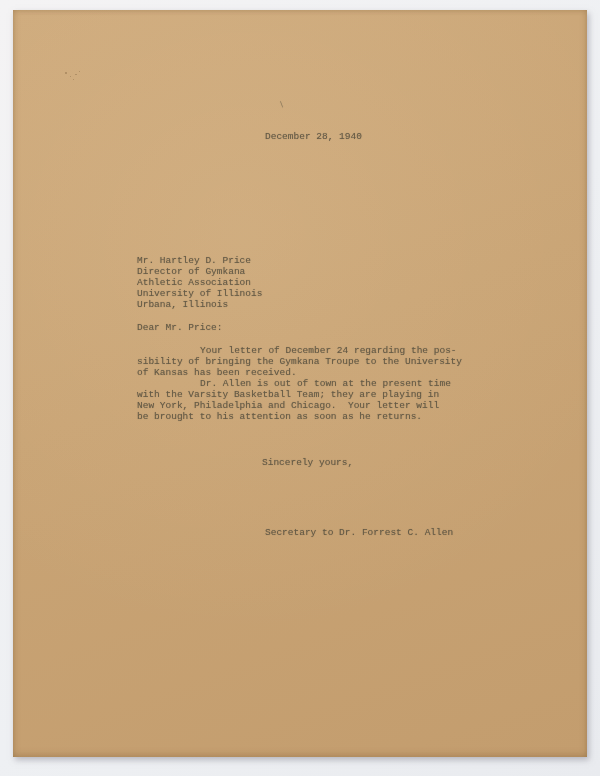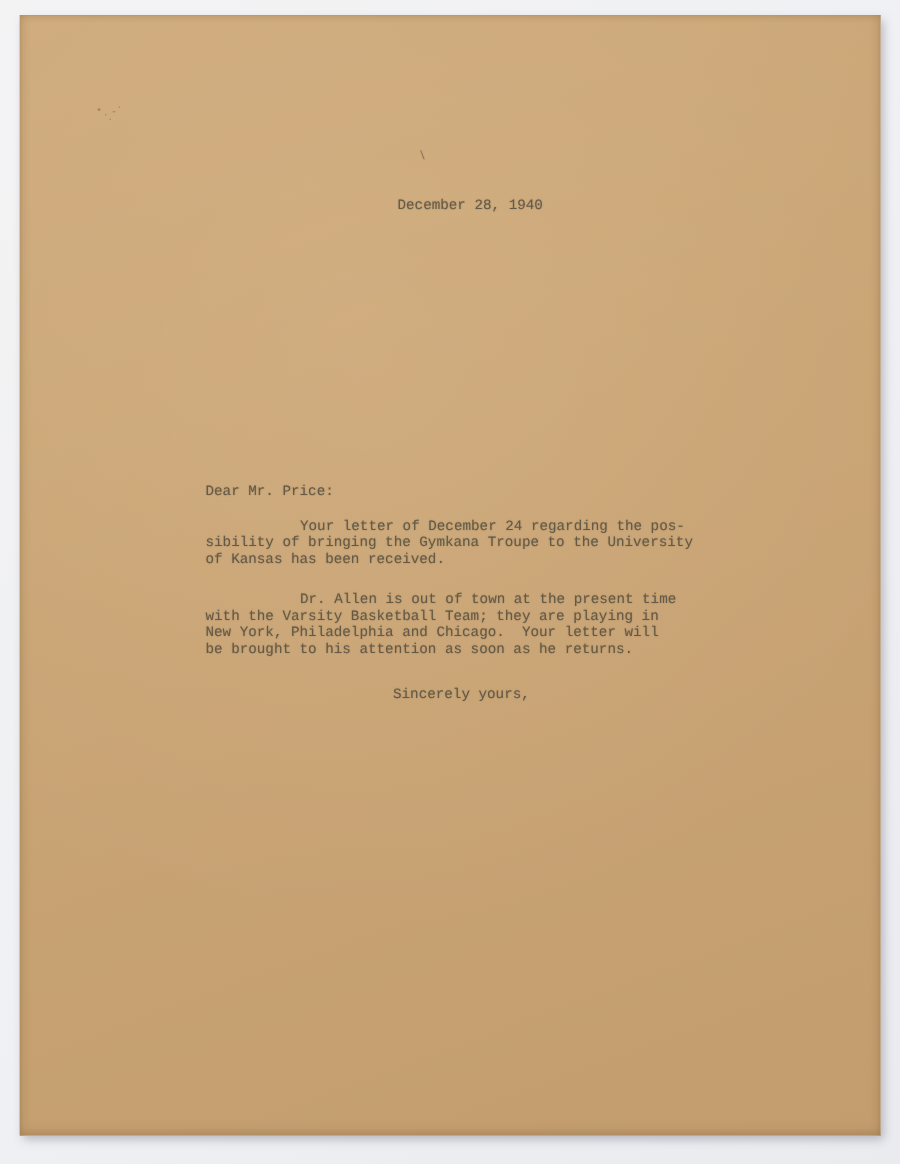--- a/index.html
+++ b/index.html
@@ -42,21 +42,21 @@
     letter-spacing: 0;
     white-space: pre;
     opacity: 0.88;
     text-shadow: 0 0 1px rgba(87,80,63,0.55);
   }
   .stray-mark {
     font-size: 8px;
     transform: rotate(8deg);
     opacity: 0.55;
   }
-  .paragraph + .paragraph { margin-top: 16px; }
+  .paragraph + .paragraph { }
   .paragraph .line:first-child { padding-left: 63px; }
   .speck {
     position: absolute;
     border-radius: 50%;
     background: rgba(118,92,56,0.45);
   }
 </style>
 </head>
 <body>
 
@@ -66,22 +66,24 @@
     <div class="speck" style="left:52px; top:62px; width:2px; height:2px;"></div>
     <div class="speck" style="left:57px; top:66px; width:1px; height:1px;"></div>
     <div class="speck" style="left:62px; top:64px; width:2px; height:1px;"></div>
     <div class="speck" style="left:60px; top:69px; width:1px; height:1px;"></div>
     <div class="speck" style="left:66px; top:61px; width:1px; height:1px;"></div>
 
     <div class="tw stray-mark" style="left:266px; top:89px;">\</div>
 
     <div class="tw" style="left:252px; top:121px;">December 28, 1940</div>
 
+    <div class="tw" style="left:124px; top:245px;"><div class="line">Mr. Hartley D. Price</div><div class="line">Director of Gymkana</div><div class="line">Athletic Association</div><div class="line">University of Illinois</div><div class="line">Urbana, Illinois</div></div>
 
     <div class="tw" style="left:124px; top:312px;text-align:center;">Dear Mr. Price:</div>
 
     <div class="tw" style="left:124px; top:335px;"><div class="paragraph"><div class="line">Your letter of December 24 regarding the pos-</div><div class="line">sibility of bringing the Gymkana Troupe to the University</div><div class="line">of Kansas has been received.</div></div><div class="paragraph"><div class="line">Dr. Allen is out of town at the present time</div><div class="line">with the Varsity Basketball Team; they are playing in</div><div class="line">New York, Philadelphia and Chicago.  Your letter will</div><div class="line">be brought to his attention as soon as he returns.</div></div></div>
 
     <div class="tw" style="left:249px; top:447px;">Sincerely yours,</div>
 
+    <div class="tw" style="left:252px; top:517px;">Secretary to Dr. Forrest C. Allen</div>
 
   </div>
 </div>
 
 </body></html>

